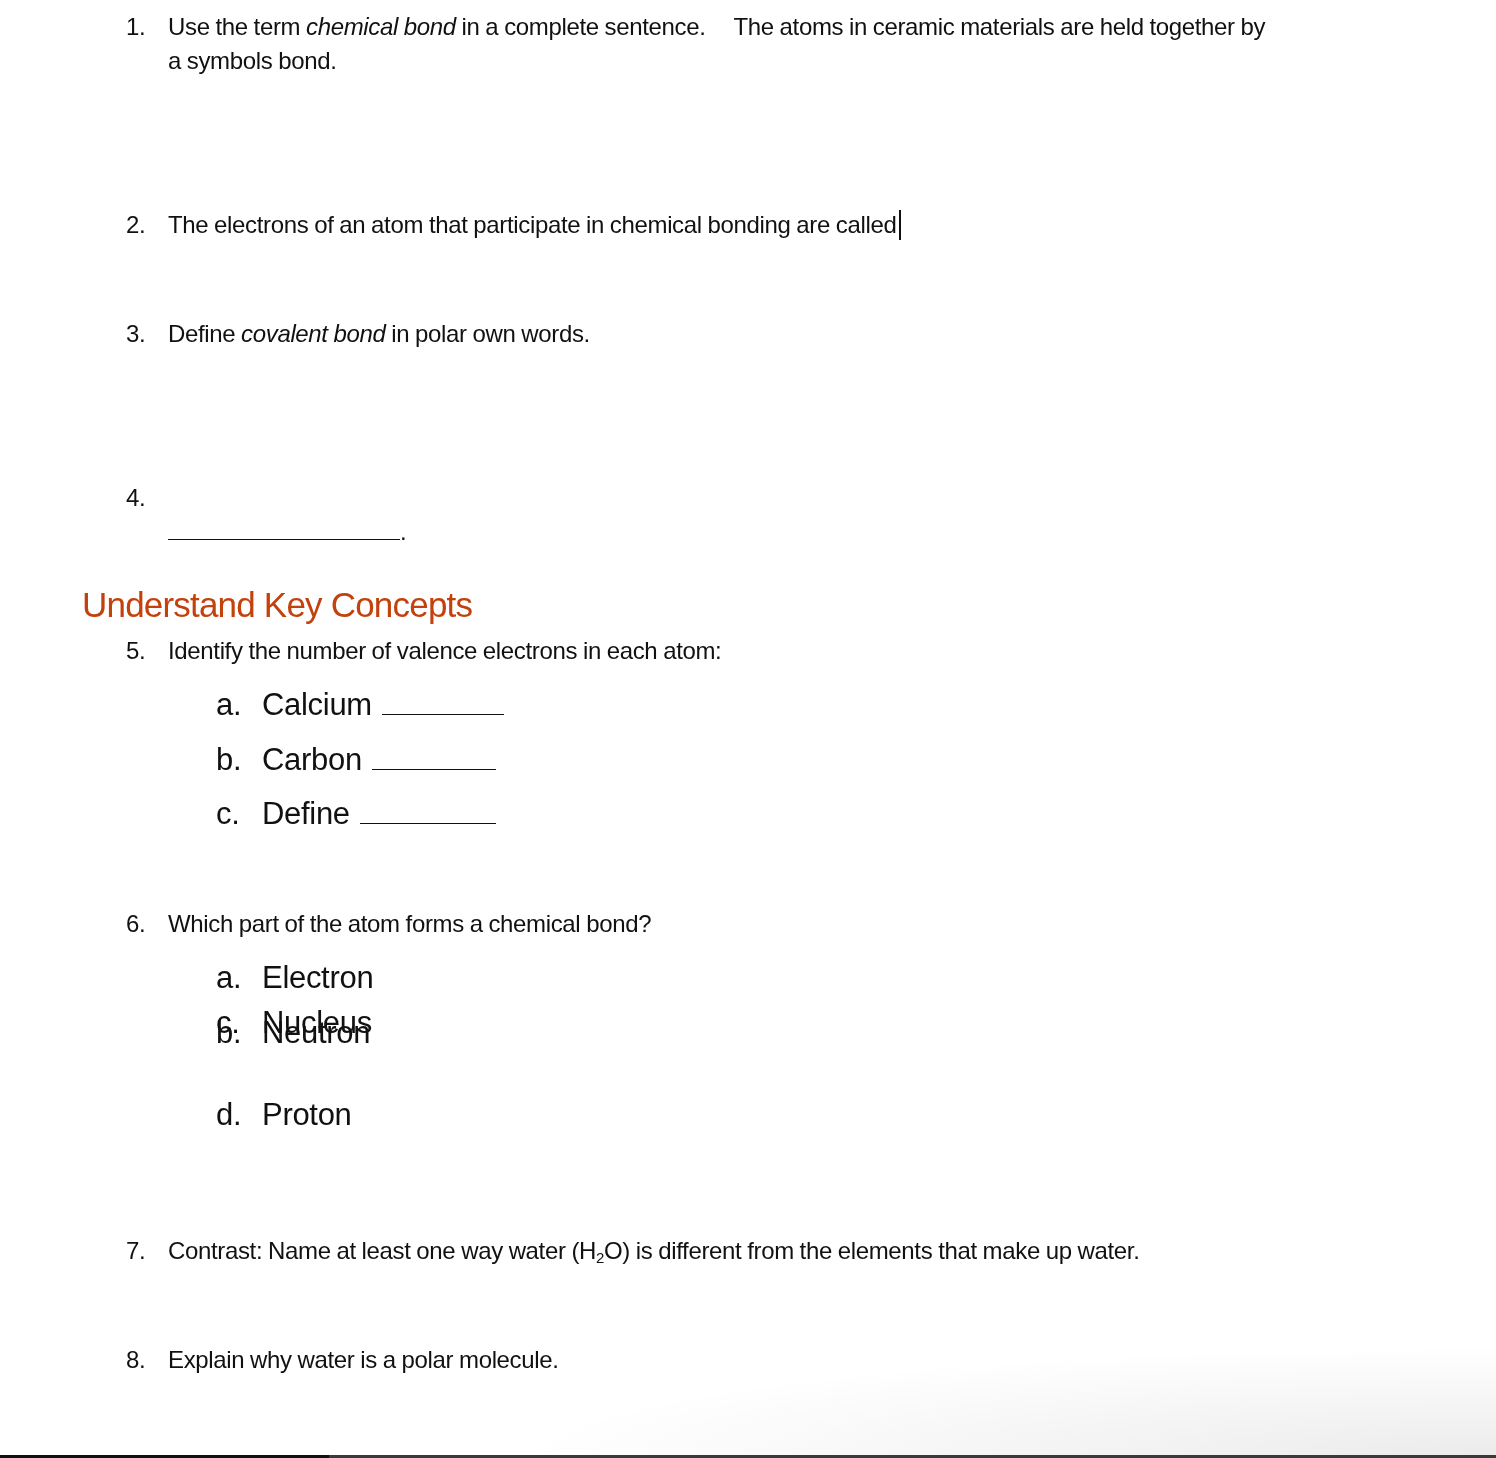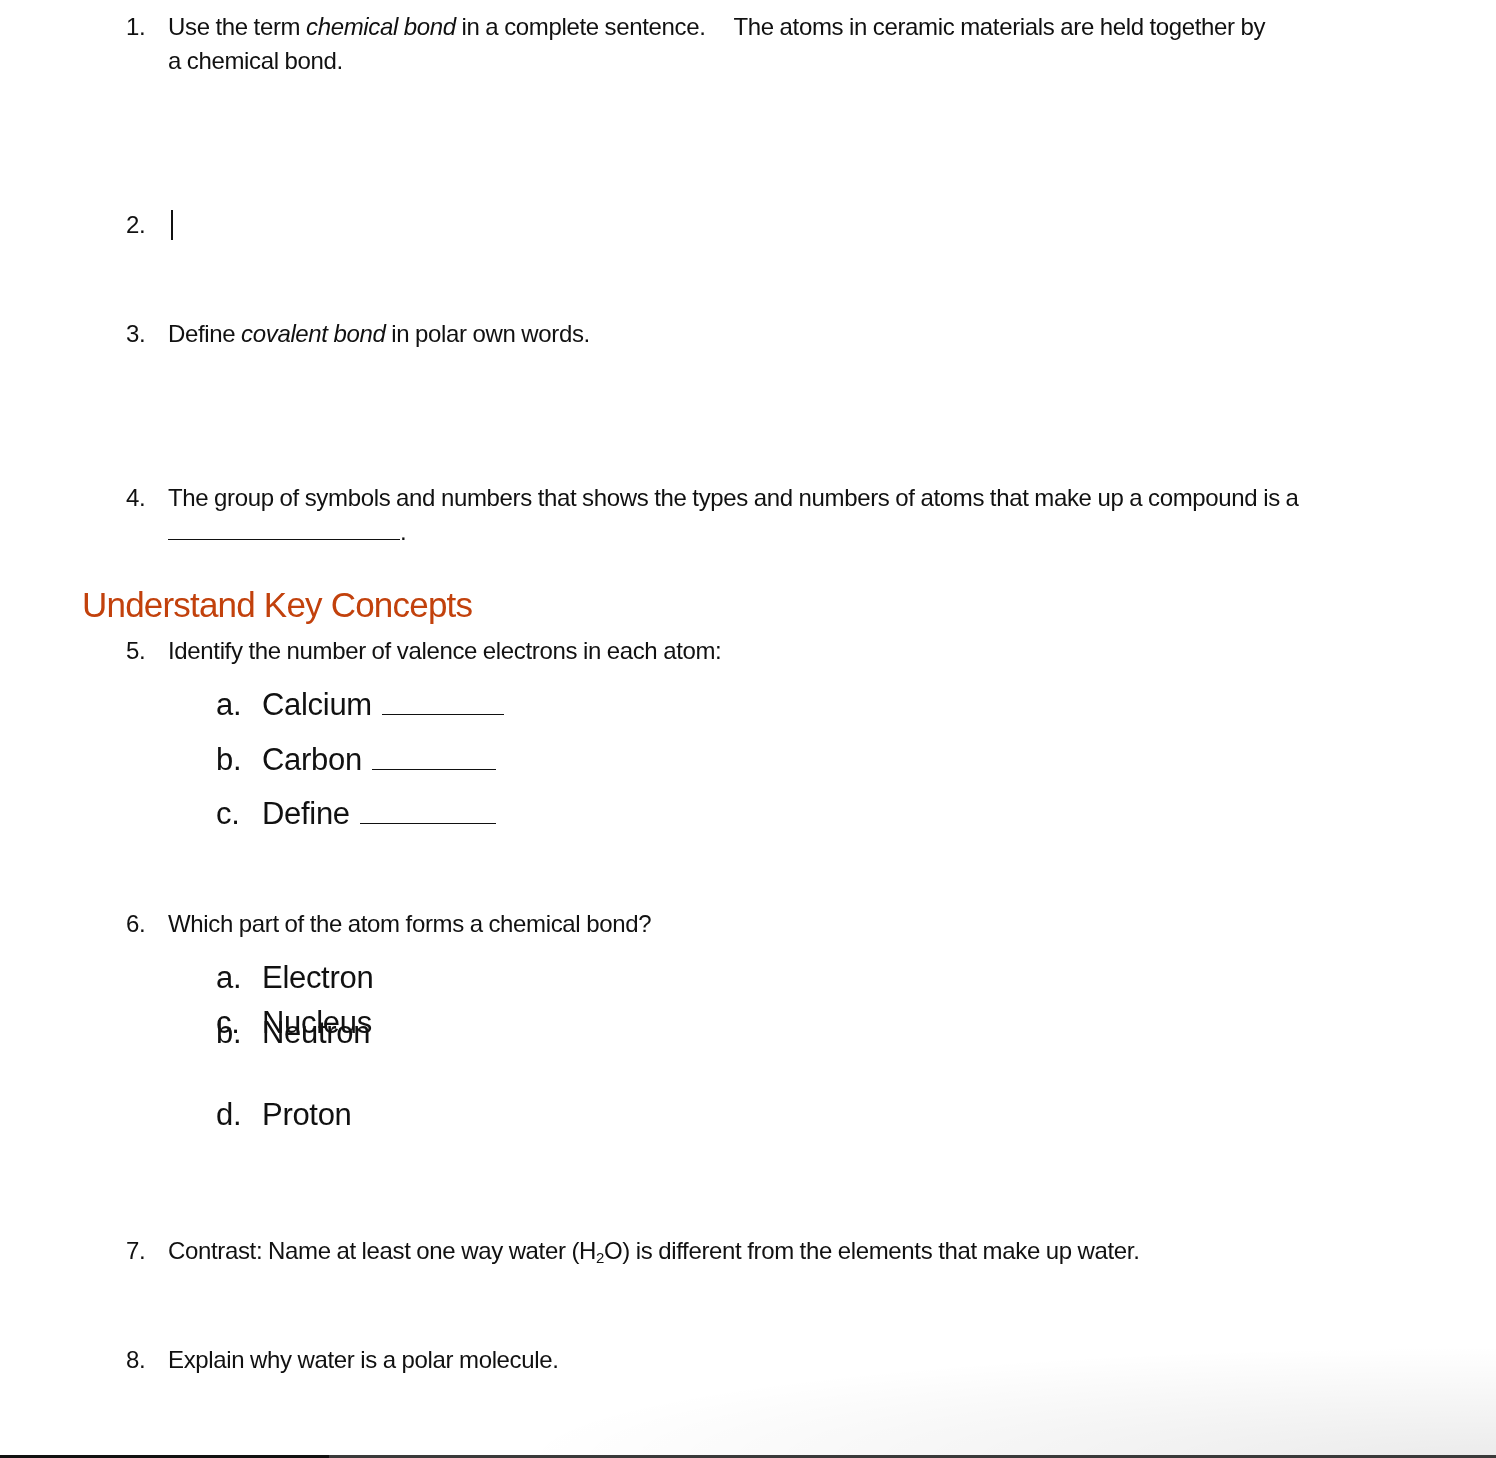--- a/index.html
+++ b/index.html
@@ -86,38 +86,38 @@
     }
     sub { font-size: 15px; vertical-align: -4px; line-height: 0; }
   </style>
 </head>
 <body>
 
 <div class="q" style="top:10px;">
   <span class="num">1.</span>
   <span class="txt">
     <span>Use the term </span><em>chemical bond</em><span> in a complete sentence.</span><span style="display:inline-block;width:28px;"></span><span>The atoms in ceramic materials are held together by</span><br>
-    <span>a chemical bond.</span>
+    <span>a symbols bond.</span>
   </span>
 </div>
 
 <div class="q" style="top:208px;">
   <span class="num">2.</span>
-  <span class="txt"><span class="cursor"></span></span>
+  <span class="txt"><span>The electrons of an atom that participate in chemical bonding are called</span><span class="cursor"></span></span>
 </div>
 
 <div class="q" style="top:317px;">
   <span class="num">3.</span>
   <span class="txt"><span>Define </span><em>covalent bond</em><span> in polar own words.</span></span>
 </div>
 
 <div class="q" style="top:481px;">
   <span class="num">4.</span>
   <span class="txt">
-    <span>The group of symbols and numbers that shows the types and numbers of atoms that make up a compound is a</span><br>
+    <br>
     <span style="display:inline-block;height:8px;"></span><span class="blank" style="width:232px;"></span><span>.</span>
   </span>
 </div>
 
 <h2 class="heading" style="color: #c2410c;">Understand Key Concepts</h2>
 
 <div class="q" style="top:634px;">
   <span class="num">5.</span>
   <span class="txt">Identify the number of valence electrons in each atom:</span>
 </div>

